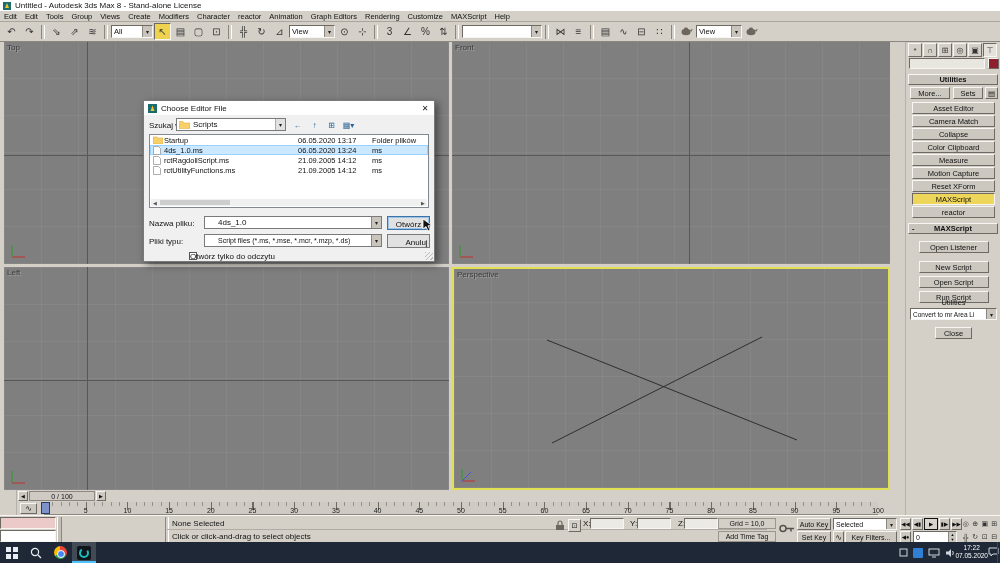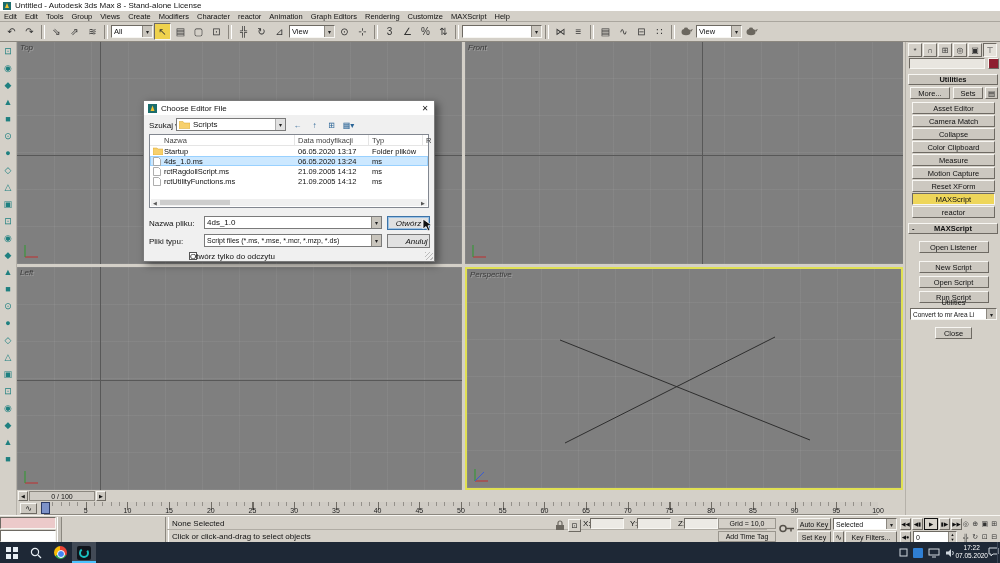--- a/index.html
+++ b/index.html
@@ -25,21 +25,21 @@
     display:inline-flex;align-items:center;justify-content:space-between;font-size:7.5px;padding-left:2px;box-sizing:border-box;}
   .dd{width:9px;height:100%;background:#c9c5bd;border-left:1px solid #8b877f;display:inline-flex;
     align-items:center;justify-content:center;font-size:6px;color:#222;}
   
   #reactor-toolbar{position:absolute;left:0;top:42px;width:17px;height:474px;background:#d4d0c8;
     display:flex;flex-direction:column;align-items:center;gap:3px;padding-top:2px;box-sizing:border-box;
     border-right:1px solid #b5b1a9;}
   .ric{width:14px;height:14px;display:flex;align-items:center;justify-content:center;
     color:#1f8080;font-size:9px;}
   
-  #viewport-area{position:absolute;left:17px;top:42px;width:888px;height:448px;background:#d4d0c8;font-style:italic;}
+  #viewport-area{position:absolute;left:4px;top:42px;width:888px;height:448px;background:#d4d0c8;}
   .vp{position:absolute;background:#7f7f7f;overflow:hidden;
     background-image:repeating-linear-gradient(90deg,rgba(255,255,255,.05) 0 1px,transparent 1px 37px),
                      repeating-linear-gradient(0deg,rgba(255,255,255,.05) 0 1px,transparent 1px 37px);}
   .vp-label{position:absolute;left:3px;top:1px;font-size:8px;color:#3b3b3b;text-shadow:1px 1px 0 rgba(255,255,255,.25);}
   .gl{position:absolute;background:#585858;}
   #vp-perspective{border:2px solid #e0e052;}
   .tripod{position:absolute;left:5px;bottom:3px;}
   
   #command-panel{position:absolute;left:905px;top:42px;width:95px;height:473px;background:#d4d0c8;
     border-left:1px solid #b5b1a9;box-sizing:border-box;}
@@ -136,23 +136,23 @@
   .hsep{position:absolute;top:0;width:1px;height:10px;background:#e5e5e5;}
   .frow{position:relative;height:10px;font-size:7.5px;}
   .frow .col{position:absolute;top:1px;}
   .frow .fic{position:absolute;left:3px;top:1px;}
   .frow.sel{background:#cce8ff;outline:1px solid #99d1ff;outline-offset:-1px;}
   #dlg-hscroll{position:absolute;left:1px;bottom:1px;width:276px;height:7px;background:#f0f0f0;display:flex;justify-content:space-between;align-items:center;}
   .scr{font-size:5px;color:#555;width:8px;text-align:center;}
   #dlg-hthumb{position:absolute;left:9px;top:1px;width:70px;height:5px;background:#cdcdcd;}
   .dlg-lab{position:absolute;left:5px;}
   .dlg-combo{position:absolute;left:60px;width:178px;height:13px;background:#fff;border:1px solid #7a7a7a;
-    display:flex;align-items:center;justify-content:space-between;padding-left:2px;box-sizing:border-box;}
+    display:flex;align-items:center;justify-content:space-between;padding-left:13px;box-sizing:border-box;}
   .dlg-btn{position:absolute;left:243px;width:43px;height:14px;background:#e1e1e1;border:1px solid #7a7a7a;
-    display:flex;align-items:center;justify-content:center;box-sizing:border-box;font-size:8px;font-style:italic;}
+    display:flex;align-items:flex-end;justify-content:center;box-sizing:border-box;font-size:8px;}
   #dlg-open{border:1px solid #3c73a8;box-shadow:inset 0 0 0 1px #9cc2e5;}
   #dlg-check{position:absolute;left:45px;top:151px;width:8px;height:8px;background:#fff;border:1px solid #555;box-sizing:border-box;}
   #dlg-check-label{position:absolute;left:46px;top:151px;}
   #dlg-grip{position:absolute;right:1px;bottom:1px;width:8px;height:8px;
     background:repeating-linear-gradient(135deg,#bbb 0 1px,transparent 1px 3px);}
   #cursor{position:absolute;left:422px;top:218px;z-index:60;}
 </style>
 </head>
 <body>
 
@@ -633,29 +633,20 @@
           </span>
           <span class="dtb">
             <span>⊞</span>
           </span>
           <span class="dtb">
             <span>▦▾</span>
           </span>
         </div>
     </div>
     <div id="dlg-list">
-      <div id="dlg-header">
-        <span class="hsep" style="left:144px;"></span>
-        <span class="hsep" style="left:218px;"></span>
-        <span class="hsep" style="left:272px;"></span>
-      <span class="col c0">Nazwa</span>
-          <span class="col c1">Data modyfikacji</span>
-          <span class="col c2">Typ</span>
-          <span class="col c3">R</span>
-        </div>
       <div id="dlg-files">
           <div class="frow">
             <span class="fic"><svg width="10" height="8">
                 <path d="M0 1 h4 l1 1 h5 v6 h-10 z" fill="#f7d06c" stroke="#d9a72c" stroke-width="0.5"></path>
               </svg></span>
             <span class="col c0">Startup</span>
             <span class="col c1">06.05.2020 13:17</span>
             <span class="col c2">Folder plików</span>
           </div>
           <div class="frow sel">

